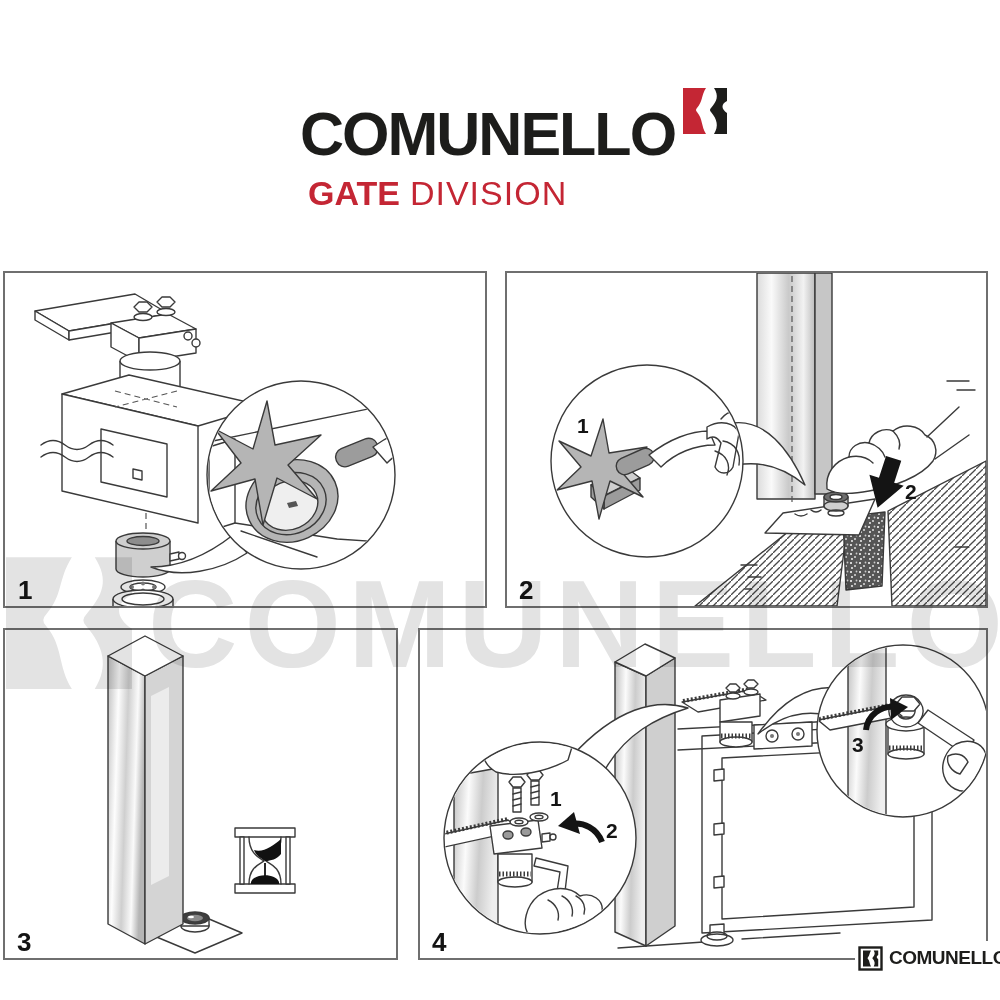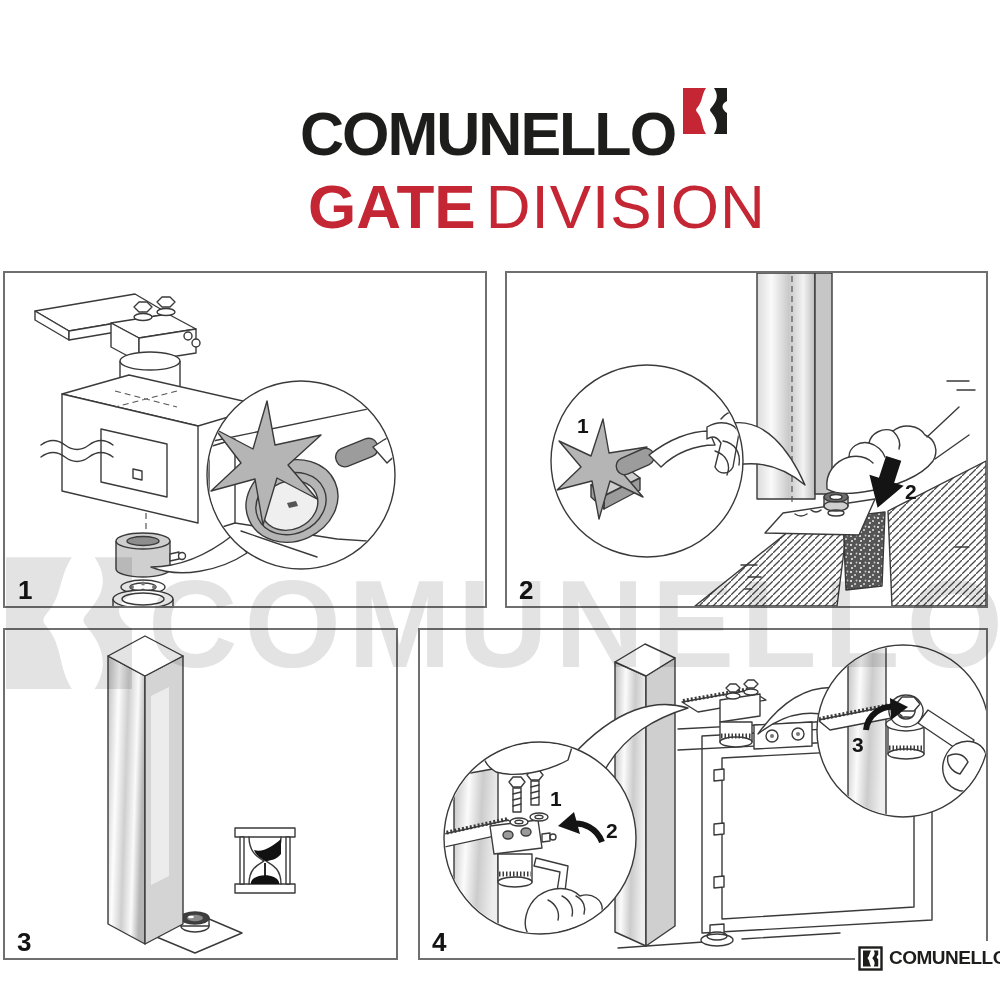--- a/index.html
+++ b/index.html
@@ -2,21 +2,21 @@
 <html><head>
 <meta charset="utf-8">
 <style>
   html,body{margin:0;padding:0;background:#fff;}
   .page{position:relative;width:1000px;height:1000px;background:#fff;overflow:hidden;
         font-family:"Liberation Sans",sans-serif;margin-top:38px;}
   
   .brand{position:absolute;left:300px;top:66px;font-size:61px;font-weight:bold;
          letter-spacing:-2px;color:#1d1d1b;line-height:1;}
   .kmark{position:absolute;left:683px;top:50px;}
-  .division{position:absolute;left:308px;top:138px;font-size:62px;line-height:1;color:#c42634;}
+  .division{position:absolute;left:308px;top:138px;font-size:34px;line-height:1;color:#c42634;}
   .division .b{font-weight:bold;letter-spacing:0;}
   .division .r{font-weight:normal;margin-left:10px;letter-spacing:1px;}
   
   .panel{position:absolute;border:2px solid #6f6f6f;background:#fff;box-sizing:border-box;}
   #p1{left:3px;top:233px;width:484px;height:337px;}
   #p2{left:505px;top:233px;width:483px;height:337px;}
   #p3{left:3px;top:590px;width:395px;height:332px;}
   #p4{left:418px;top:590px;width:570px;height:332px;}
   .panel svg{display:block;width:100%;height:100%;}
   

